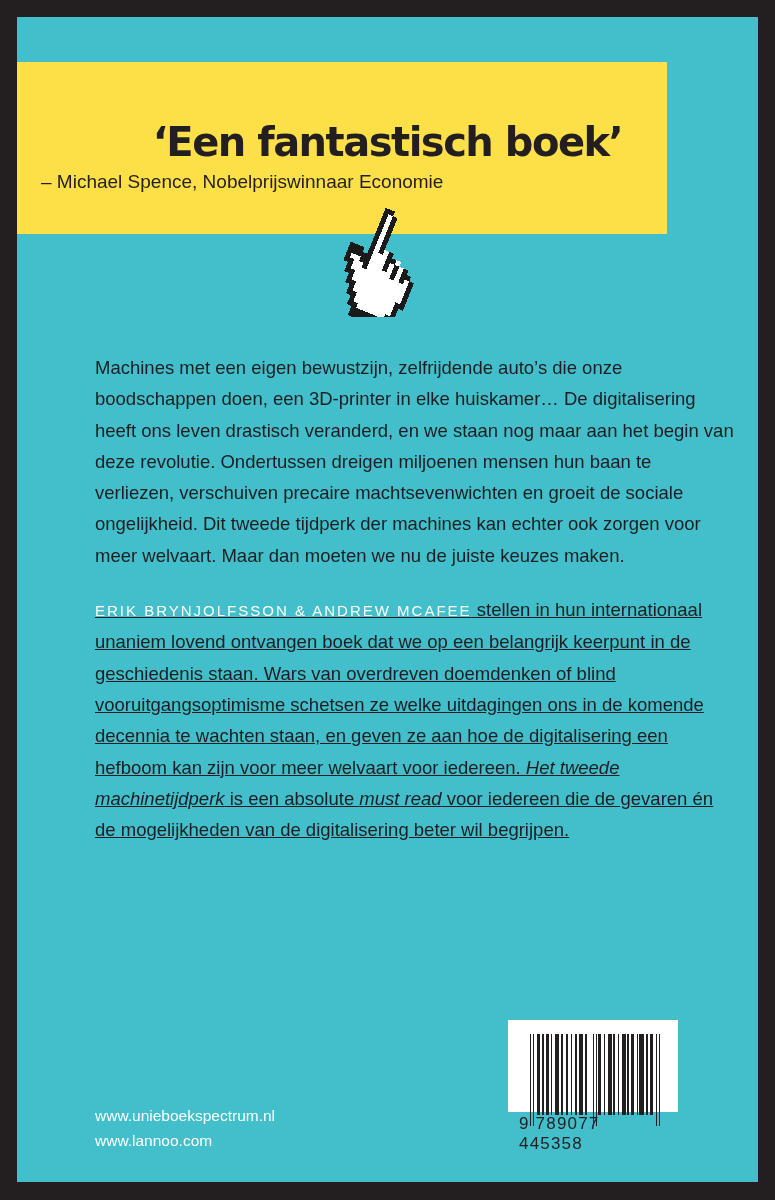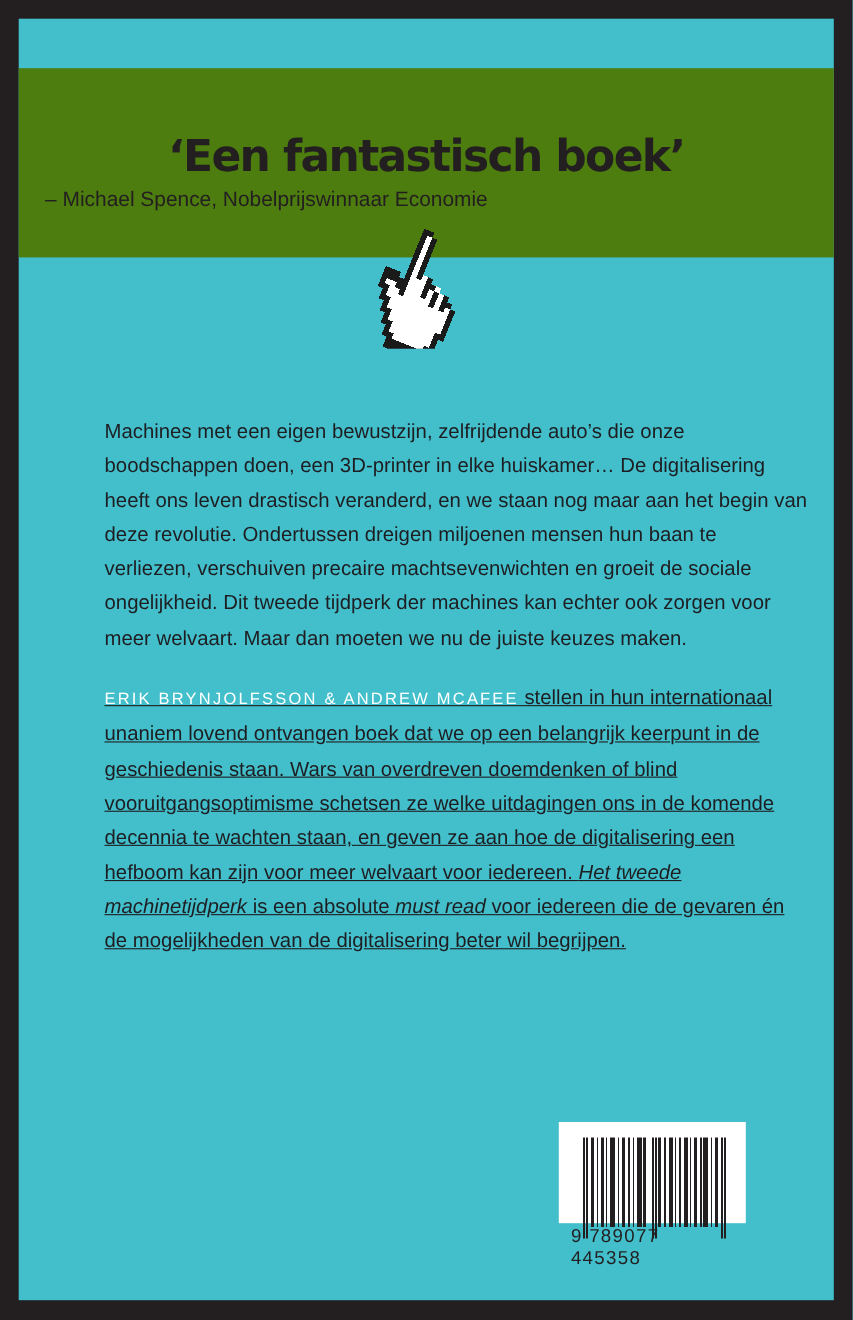--- a/index.html
+++ b/index.html
@@ -10,22 +10,22 @@
     overflow: hidden;
     font-family: "Liberation Sans", sans-serif;
   }
   .cover {
     position: absolute; left: 17px; top: 17px;
     width: 741px; height: 1165px;
     background: #42bfcb;
   }
   .quote-band {
     position: absolute; left: 0; top: 45px;
-    width: 741px; height: 172px;
-    background: #4d7c0f;
+    width: 650px; height: 172px;
+    background: #fde047;
   }
   .quote-title {
     position: absolute; left: 0; width: 741px; top: 56px;
     text-align: center;
     font-family: "DejaVu Sans", sans-serif;
     font-weight: bold;
     font-size: 40px;
     letter-spacing: -1.5px;
     color: #231f20;
     line-height: 48px;
@@ -42,21 +42,20 @@
   .cursor {
     position: absolute; left: 318px; top: 190px;
     width: 84px; height: 110px;
   }
   .blurb {
     position: absolute; left: 78px; top: 335px;
     width: 640px;
     font-size: 18.5px;
     line-height: 31.3px;
     color: #1e1e22;
-    margin-top: 24px;
   }
   .blurb p { margin: 0; }
   .blurb p + p { margin-top: 23px; text-decoration: underline; }
   .authors {
     color: #ffffff;
     letter-spacing: 2px;
     font-size: 15px;
   }
   .blurb em { font-style: italic; }
   .barcode-box {
@@ -108,20 +107,24 @@
       <rect x="12" y="10" width="1" height="3" fill="#1a1a1a"></rect>
       <rect x="14" y="11" width="1" height="2" fill="#1a1a1a"></rect>
     </g>
   </svg>
 
   <div class="blurb">
     <p>Machines met een eigen bewustzijn, zelfrijdende auto’s die onze boodschappen doen, een 3D-printer in elke huiskamer… De digitalisering heeft ons leven drastisch veranderd, en we staan nog maar aan het begin van deze revolutie. Ondertussen dreigen miljoenen mensen hun baan te verliezen, verschuiven precaire machtsevenwichten en groeit de sociale ongelijkheid. Dit tweede tijdperk der machines kan echter ook zorgen voor meer welvaart. Maar dan moeten we nu de juiste keuzes maken.</p>
     <p><span class="authors">ERIK BRYNJOLFSSON &amp; ANDREW MCAFEE</span><span> stellen in hun internationaal unaniem lovend ontvangen boek dat we op een belangrijk keerpunt in de geschiedenis staan. Wars van overdreven doemdenken of blind vooruitgangsoptimisme schetsen ze welke uitdagingen ons in de komende decennia te wachten staan, en geven ze aan hoe de digitalisering een hefboom kan zijn voor meer welvaart voor iedereen. </span><em>Het tweede machinetijdperk</em><span> is een absolute </span><em>must read</em><span> voor iedereen die de gevaren én de mogelijkheden van de digitalisering beter wil begrijpen.</span></p>
   </div>
 
+  <div class="urls">
+    <div>www.unieboekspectrum.nl</div>
+    <div>www.lannoo.com</div>
+  </div>
 
   <div class="barcode-box">
     <svg class="barcode-bars" viewBox="0 0 95 70" preserveAspectRatio="none" shape-rendering="crispEdges">
       <g fill="#231f20">
         <rect x="0" y="0" width="1" height="70"></rect>
         <rect x="2" y="0" width="1" height="70"></rect>
         <rect x="5" y="0" width="2" height="62"></rect>
         <rect x="9" y="0" width="1" height="62"></rect>
         <rect x="12" y="0" width="2" height="62"></rect>
         <rect x="15" y="0" width="1" height="62"></rect>

